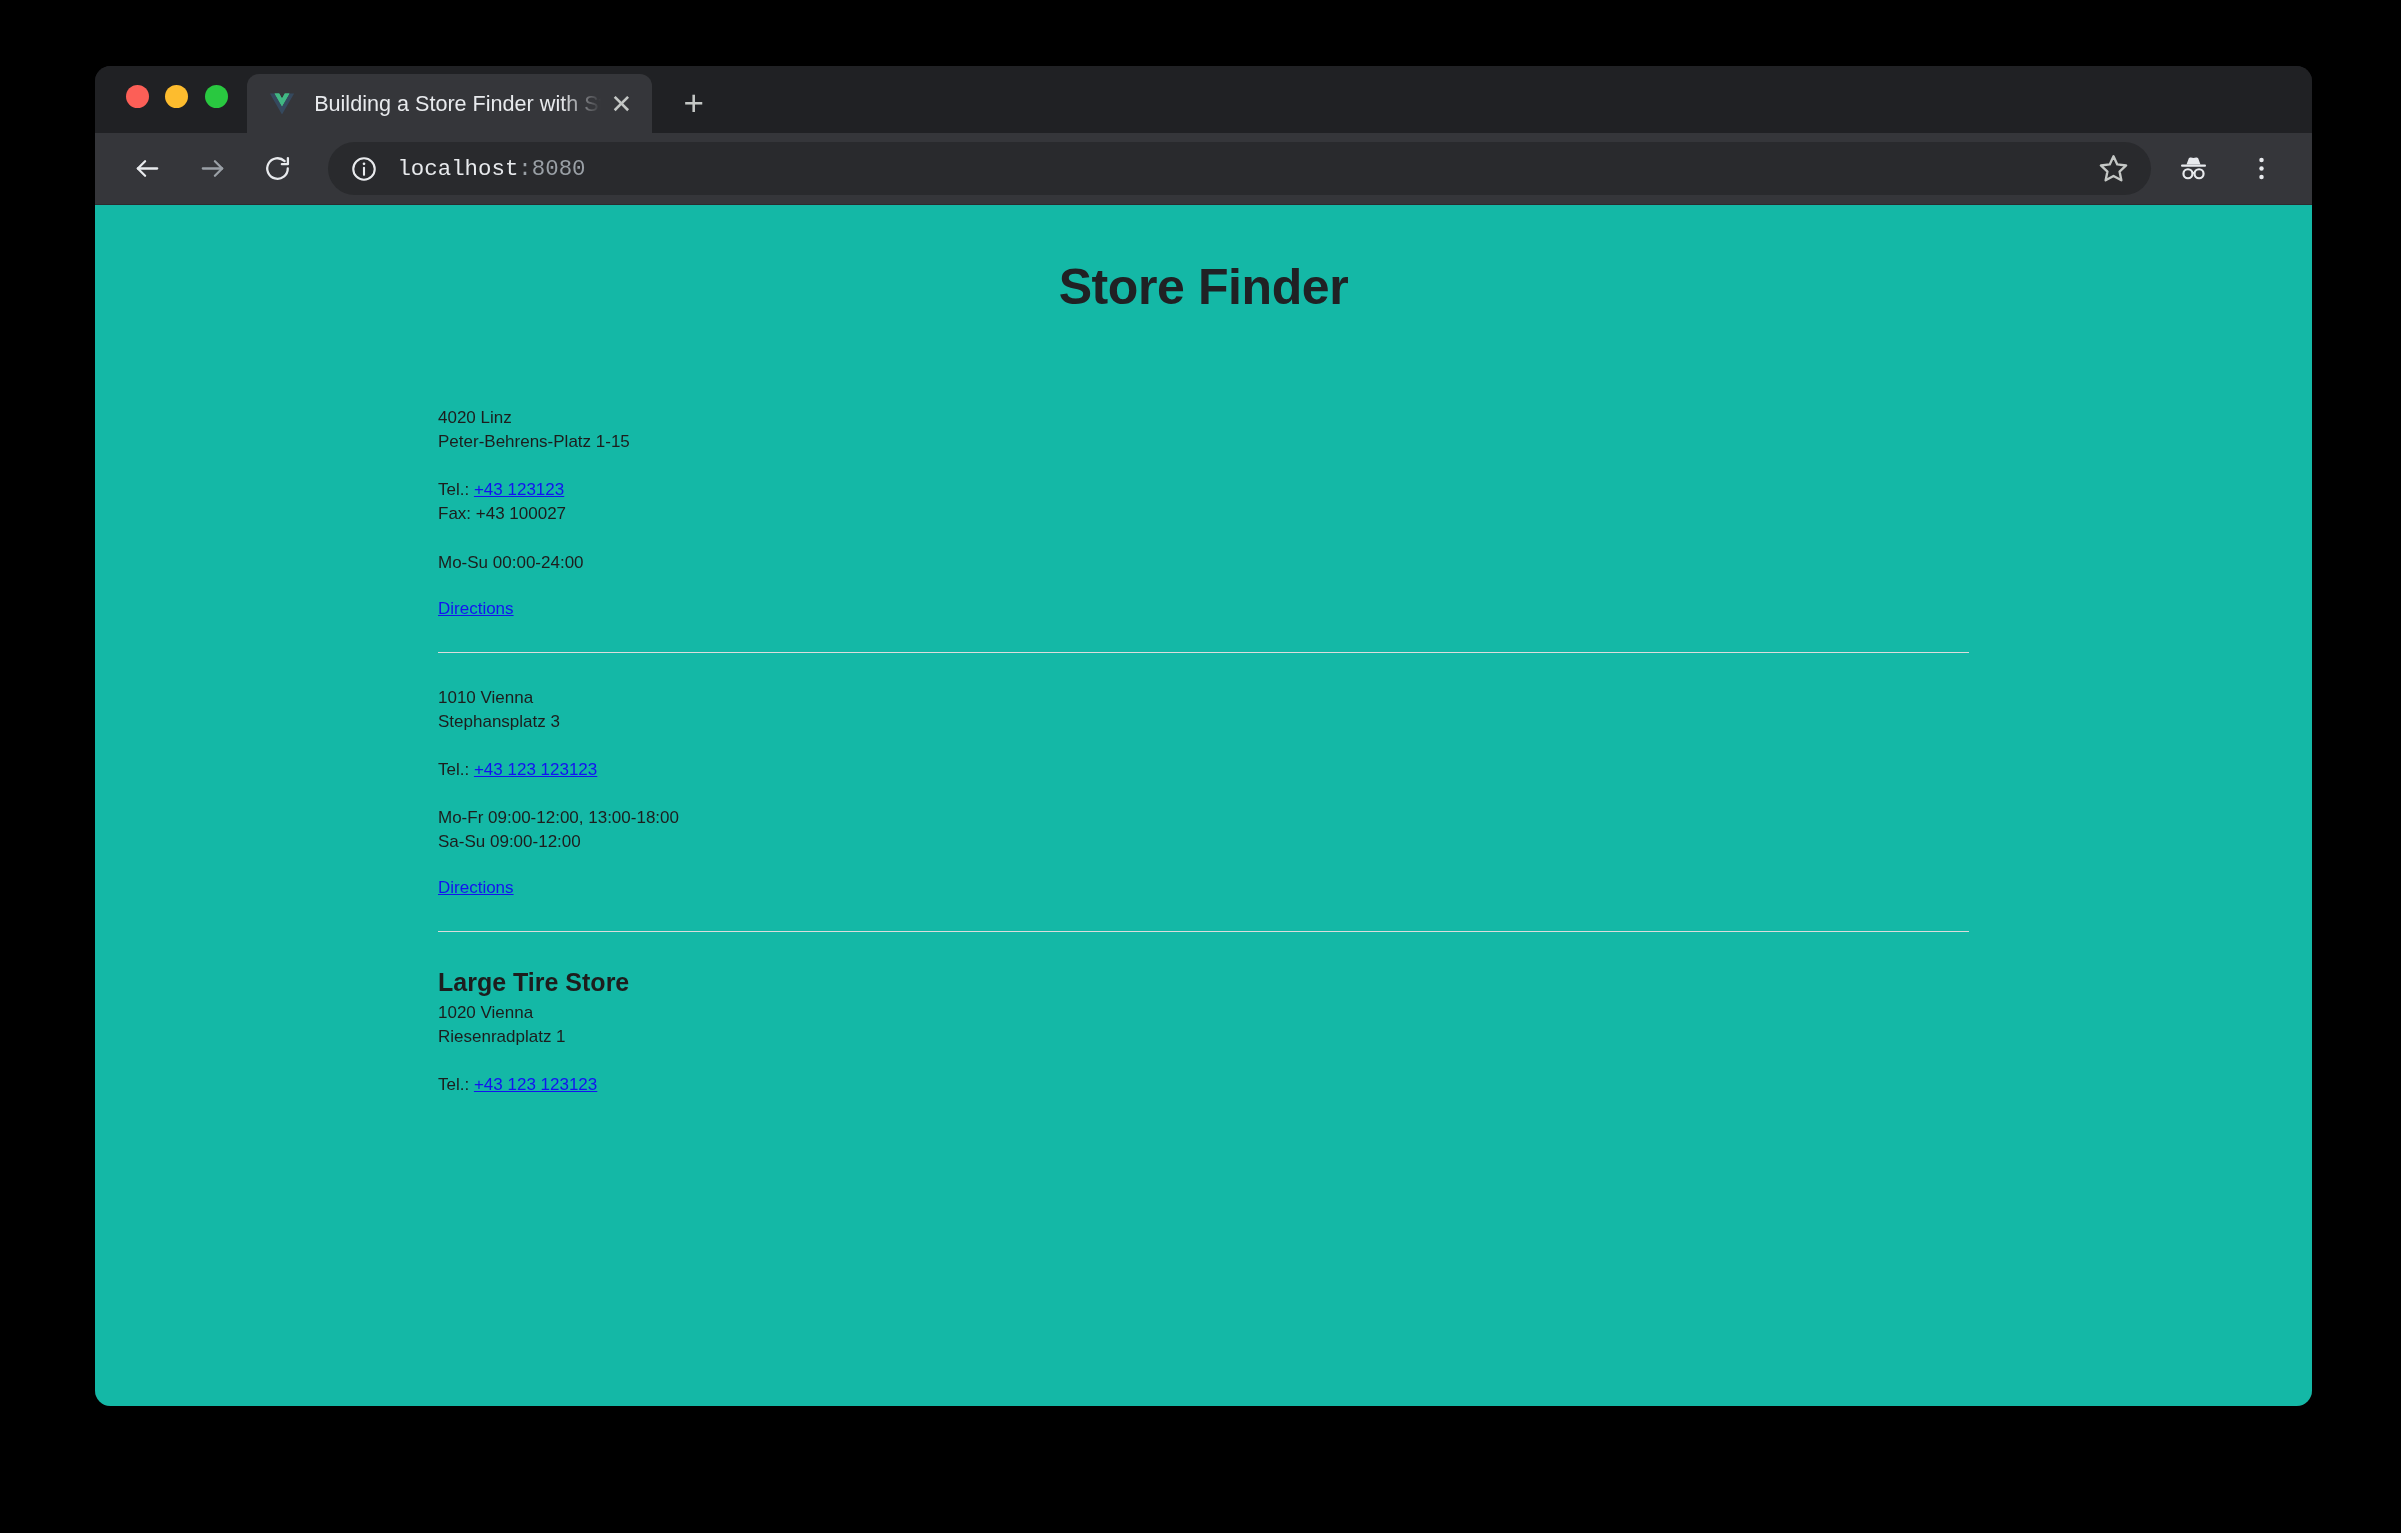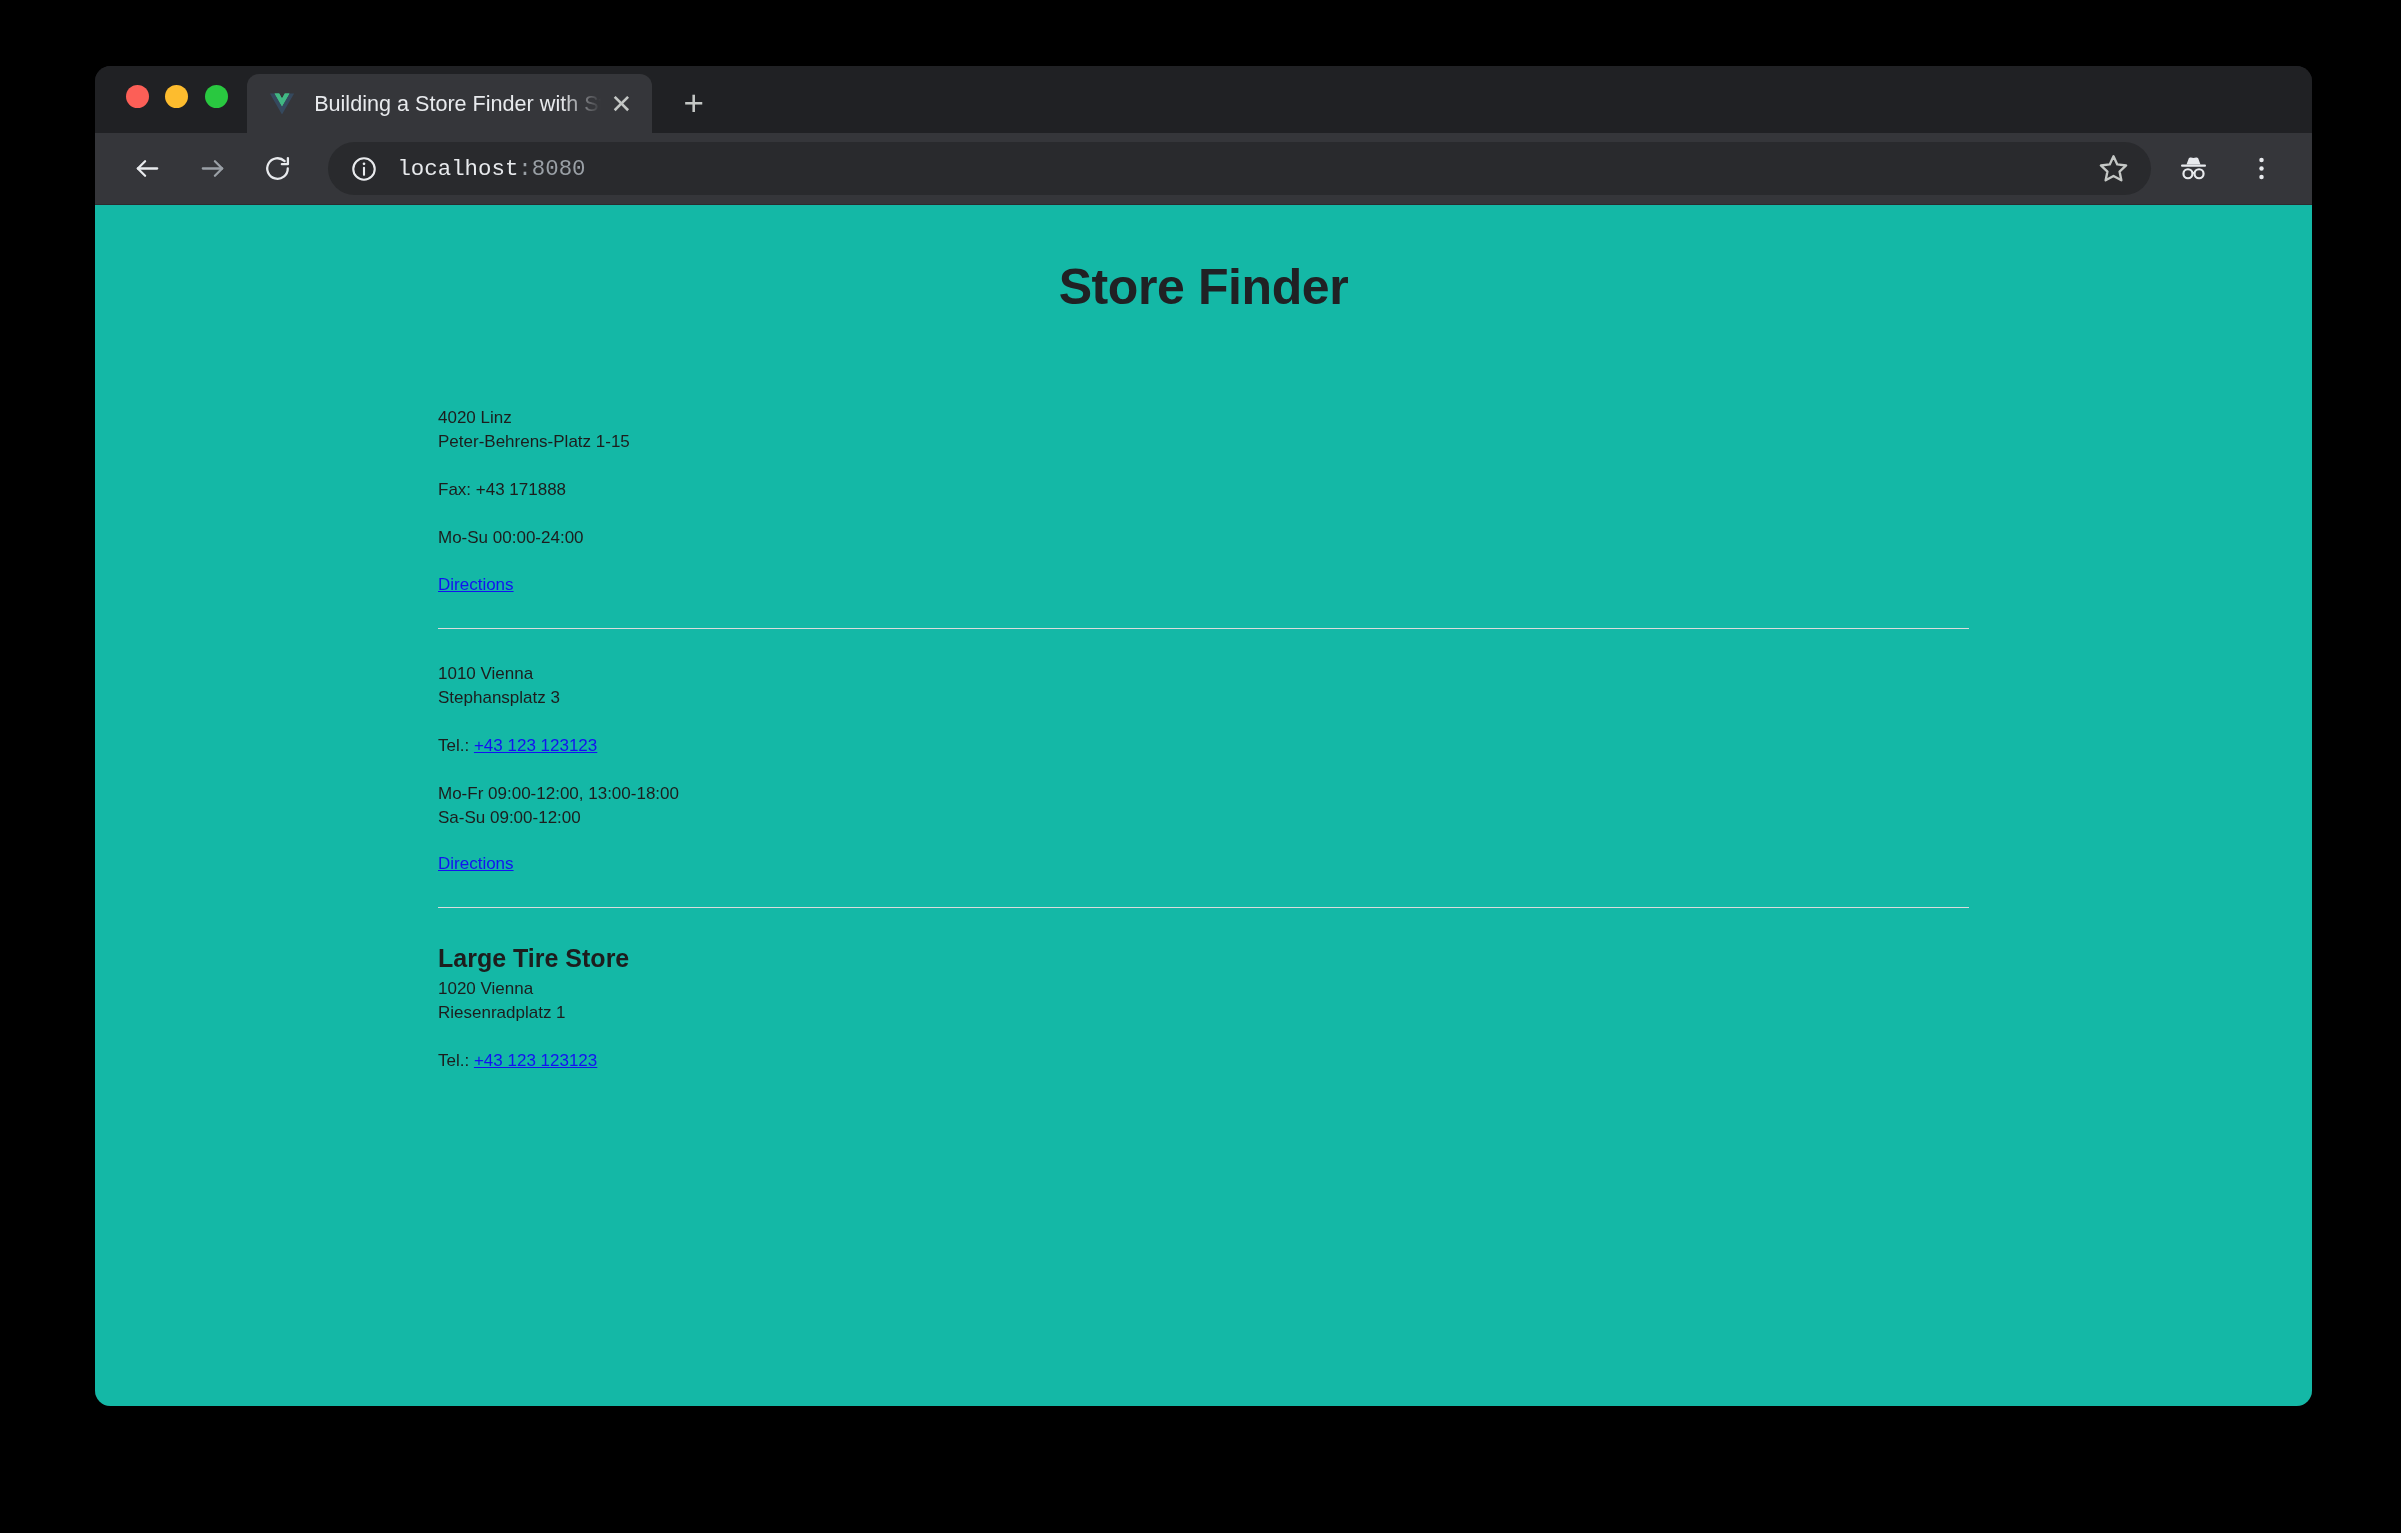--- a/index.html
+++ b/index.html
@@ -321,21 +321,22 @@
 
     <h1 id="page-heading">Store Finder</h1>
 
     <div id="store-list">
 
       <div class="store-entry">
         <div class="store-line">4020 Linz</div>
         <div class="store-line">Peter-Behrens-Platz 1-15</div>
 
         <div class="store-block spaced">
-          <div class="store-line">Fax: +43 171888</div>
+          <div class="store-line"><span>Tel.: </span><a class="tel-link">+43 123123</a></div>
+          <div class="store-line">Fax: +43 100027</div>
         </div>
 
         <div class="store-block spaced">
           <div class="store-line">Mo-Su  00:00-24:00</div>
         </div>
 
         <div class="directions-row">
           <a class="store-line directions-link">Directions</a>
         </div>
       </div>

